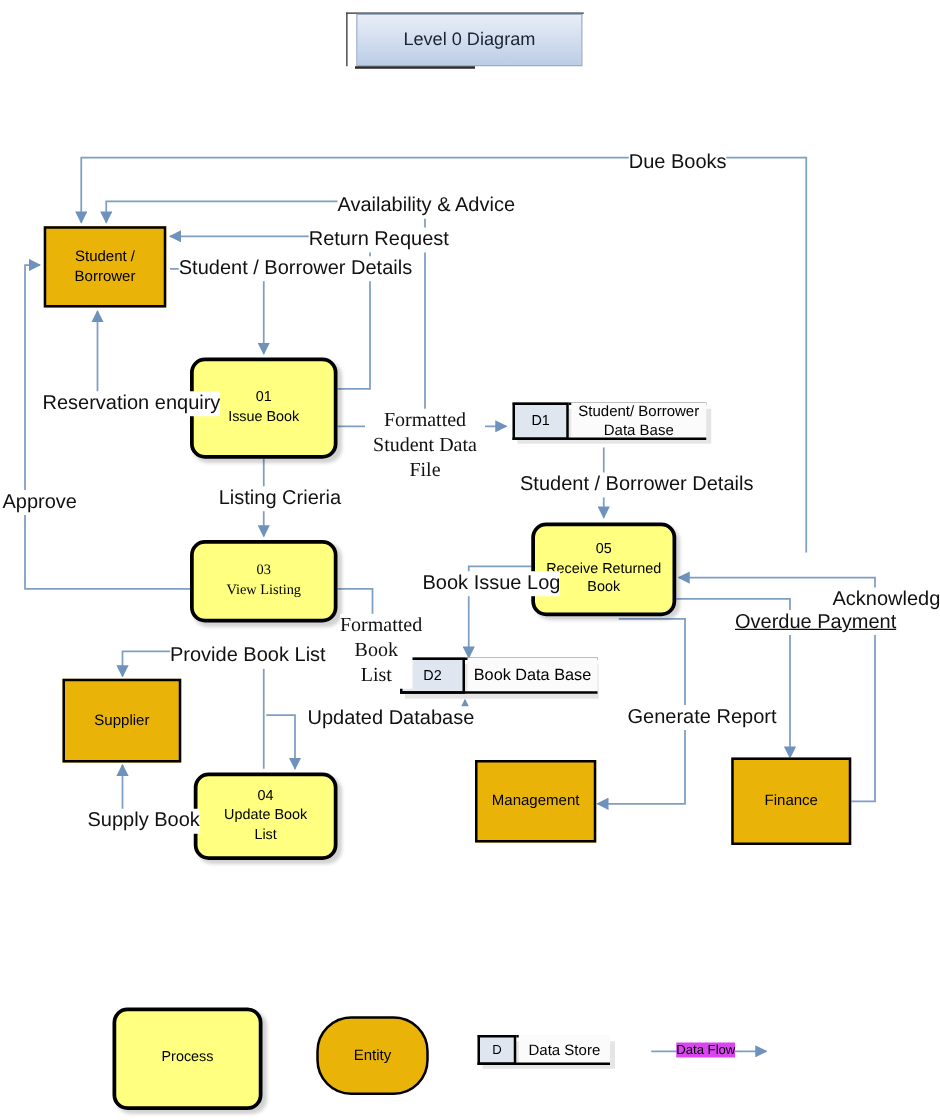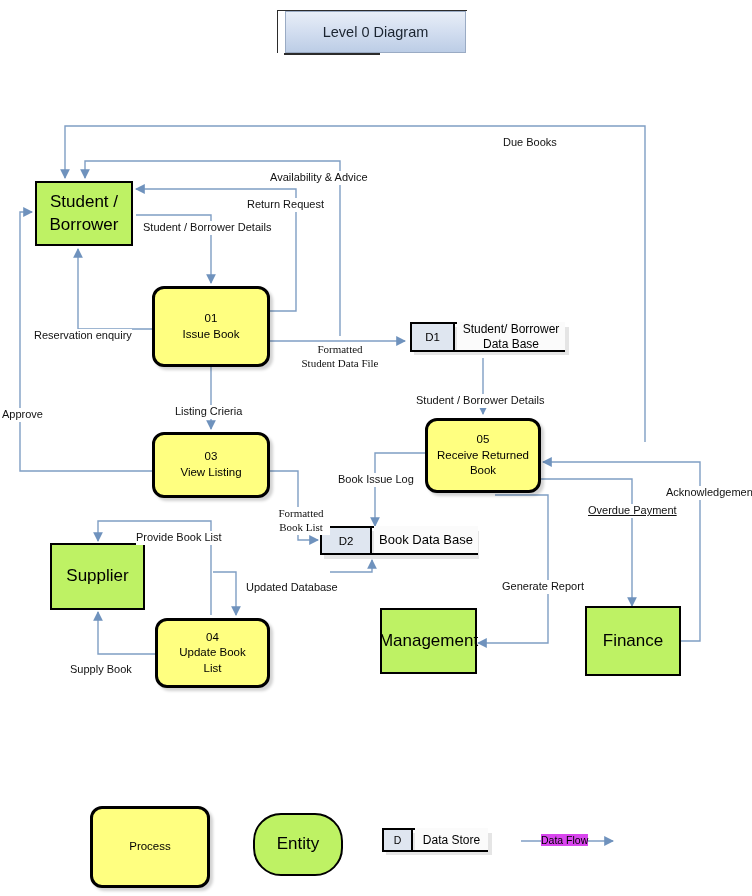--- a/index.html
+++ b/index.html
@@ -14,23 +14,23 @@
     border:1px solid #9aabc4;display:flex;align-items:center;justify-content:center;
     font-size:14.5px;color:#1b2430;box-sizing:border-box;}
   .title-rule-top{position:absolute;left:277px;top:10px;width:190px;height:0;
     border-top:1.6px solid #2b2b2b;}
   .title-rule-left{position:absolute;left:277px;top:10px;width:0;height:43px;
     border-left:1.6px solid #2b2b2b;}
   .title-rule-bot{position:absolute;left:284px;top:53px;width:96px;height:0;
     border-top:2.4px solid #2b2b2b;}
 
   
-  .entity{position:absolute;background:#bef264;border:2.6px solid #000;
+  .entity{position:absolute;background:#eab308;border:2.6px solid #000;
     display:flex;align-items:center;justify-content:center;text-align:center;
-    font-size:17px;line-height:1.3;box-sizing:border-box;}
+    font-size:12px;line-height:1.3;box-sizing:border-box;}
   .process{position:absolute;background:#ffff80;border:3px solid #000;
     border-radius:12px;display:flex;flex-direction:column;align-items:center;
     justify-content:center;text-align:center;font-size:11.5px;line-height:1.35;
     box-sizing:border-box;box-shadow:3px 3px 3px rgba(0,0,0,0.18);}
   .process .pnum{display:block;}
   .process .pname{display:block;}
 
   .store{position:absolute;box-sizing:border-box;}
   .store .top-bar{position:absolute;left:0;top:0;width:100%;height:0;
     border-top:2.8px solid #000;}
@@ -38,22 +38,22 @@
     border-top:2.8px solid #000;}
   .store .idbox{position:absolute;left:0;top:0;height:100%;background:#dfe6f0;
     border:2.6px solid #000;box-sizing:border-box;display:flex;
     align-items:center;justify-content:center;font-size:11.5px;}
   .store .slabel{position:absolute;top:0;height:100%;display:flex;
     align-items:center;justify-content:center;text-align:center;
     font-size:12px;line-height:1.25;background:#fbfbfb;}
   .store-shadow{position:absolute;background:rgba(0,0,0,0.10);}
 
   
-  .flab{position:absolute;font-size:11px;color:#111;white-space:nowrap;
-    background:#fff;line-height:1.25;margin-top:16px;}
+  .flab{position:absolute;font-size:16px;color:#111;white-space:nowrap;
+    background:#fff;line-height:1.25;}
   .flab.two{white-space:normal;text-align:center;font-family:Liberation Serif, serif;}
 
   
   .hints-label{position:absolute;font-size:11.5px;}
   .legend-flow-label{position:absolute;font-size:10.5px;background:#d946ef;}
 </style>
 </head>
 <body>
 
 <div id="canvas">
@@ -128,21 +128,21 @@
 
   <div class="entity" style="left:585px;top:606px;width:96px;height:70px;">
     <span>Finance</span>
   </div>
 
   <div class="process" style="left:152px;top:286px;width:118px;height:81px;">
     <span class="pnum">01</span>
     <span class="pname">Issue Book</span>
   </div>
 
-  <div class="process" style="left:152px;top:432px;width:118px;height:66px;">
+  <div class="process" style="left:152px;top:432px;width:118px;height:66px;font-family:Liberation Serif, serif;">
     <span class="pnum">03</span>
     <span class="pname">View Listing</span>
   </div>
 
   <div class="process" style="left:155px;top:618px;width:115px;height:70px;">
     <span class="pnum">04</span>
     <span class="pname" style="max-width:78px;">Update Book List</span>
   </div>
 
   <div class="process" style="left:425px;top:418px;width:116px;height:75px;">

